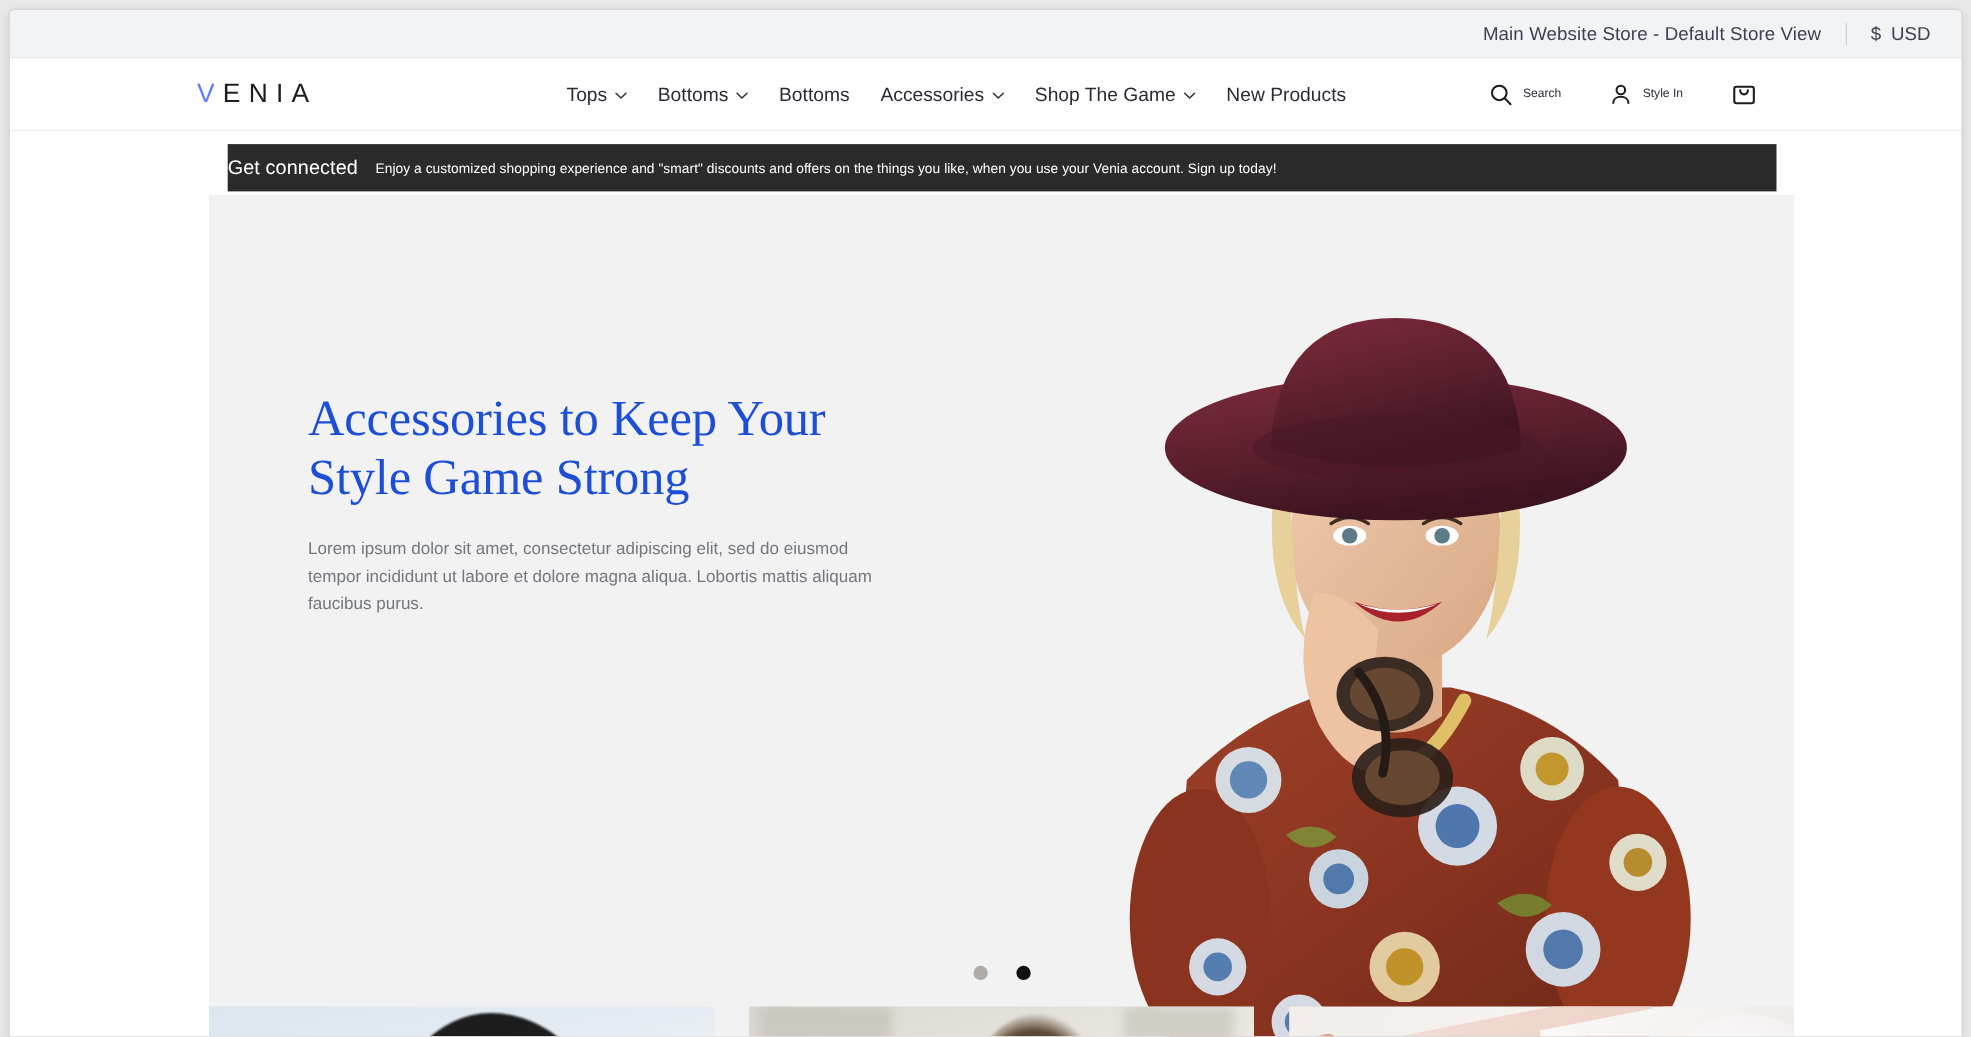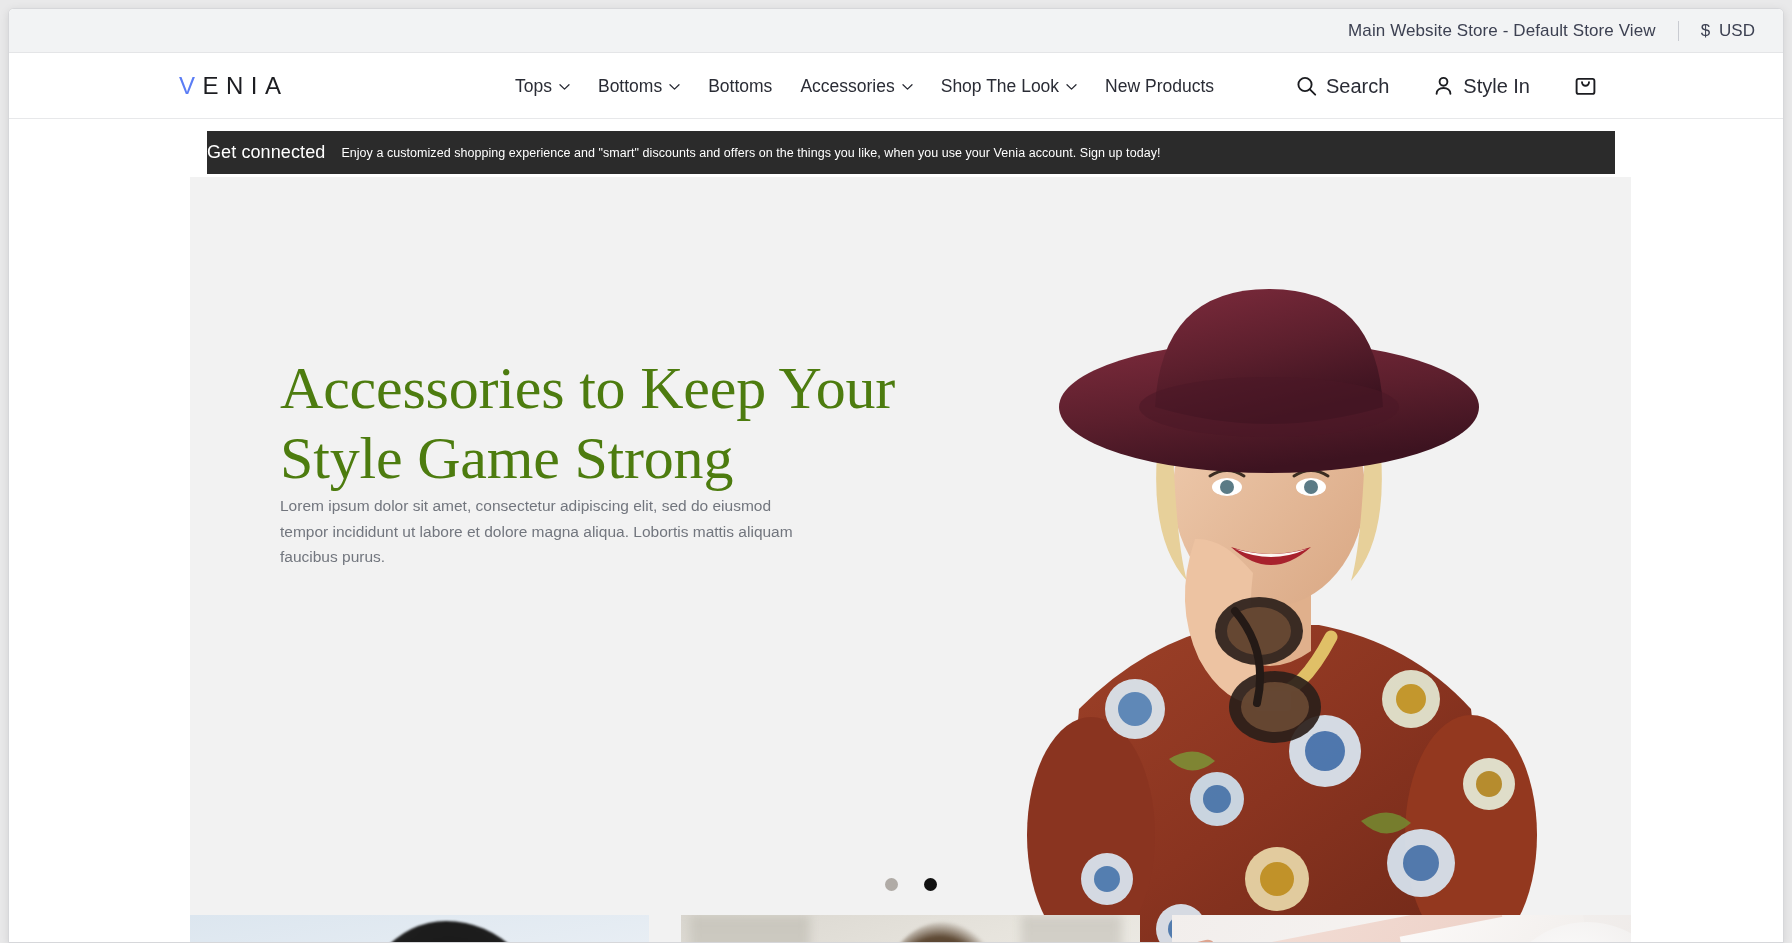--- a/index.html
+++ b/index.html
@@ -125,21 +125,21 @@
     top: 50%;
     transform: translateY(-50%);
     display: flex;
     align-items: center;
     gap: 0;
   }
   .action-btn {
     display: flex;
     align-items: center;
     gap: 9px;
-    font-size: 20px;
+    font-size: 11px;
     color: #2a2c35;
     padding: 6px 12px;
     cursor: pointer;
     white-space: nowrap;
   }
   .action-btn.icon-only { padding: 6px 10px; margin-left: 22px; }
   .action-icon { display: flex; align-items: center; justify-content: center; }
 
   
   .content {
@@ -189,25 +189,26 @@
   }
   .hero-copy {
     position: absolute;
     left: 90px;
     top: 176px;
     width: 620px;
     z-index: 3;
   }
   .hero-title {
     font-family: "Liberation Serif", serif;
-    font-size: 60px;
+    font-size: 46px;
     line-height: 1.17;
-    color: #4d7c0f;
+    color: #1d4ed8;
     font-weight: 400;
     letter-spacing: -0.2px;
+    margin-bottom: 26px;
   }
   .hero-desc {
     font-size: 15.5px;
     line-height: 1.63;
     color: #72767e;
     max-width: 530px;
     margin-bottom: 50px;
   }
   .shop-now {
     display: inline-flex;
@@ -388,21 +389,21 @@
         <div class="navitem">
           <span>Accessories</span>
           <span class="chev">
             <svg width="11" height="7" viewBox="0 0 11 7" fill="none">
                 <path d="M1 1.2L5.5 5.6L10 1.2" stroke="#2a2c35" stroke-width="1.3" stroke-linecap="round" stroke-linejoin="round"></path>
               </svg>
           </span>
         </div>
 
         <div class="navitem">
-          <span>Shop The Look</span>
+          <span>Shop The Game</span>
           <span class="chev">
             <svg width="11" height="7" viewBox="0 0 11 7" fill="none">
                 <path d="M1 1.2L5.5 5.6L10 1.2" stroke="#2a2c35" stroke-width="1.3" stroke-linecap="round" stroke-linejoin="round"></path>
               </svg>
           </span>
         </div>
 
         <div class="navitem">
           <span>New Products</span>
         </div>

